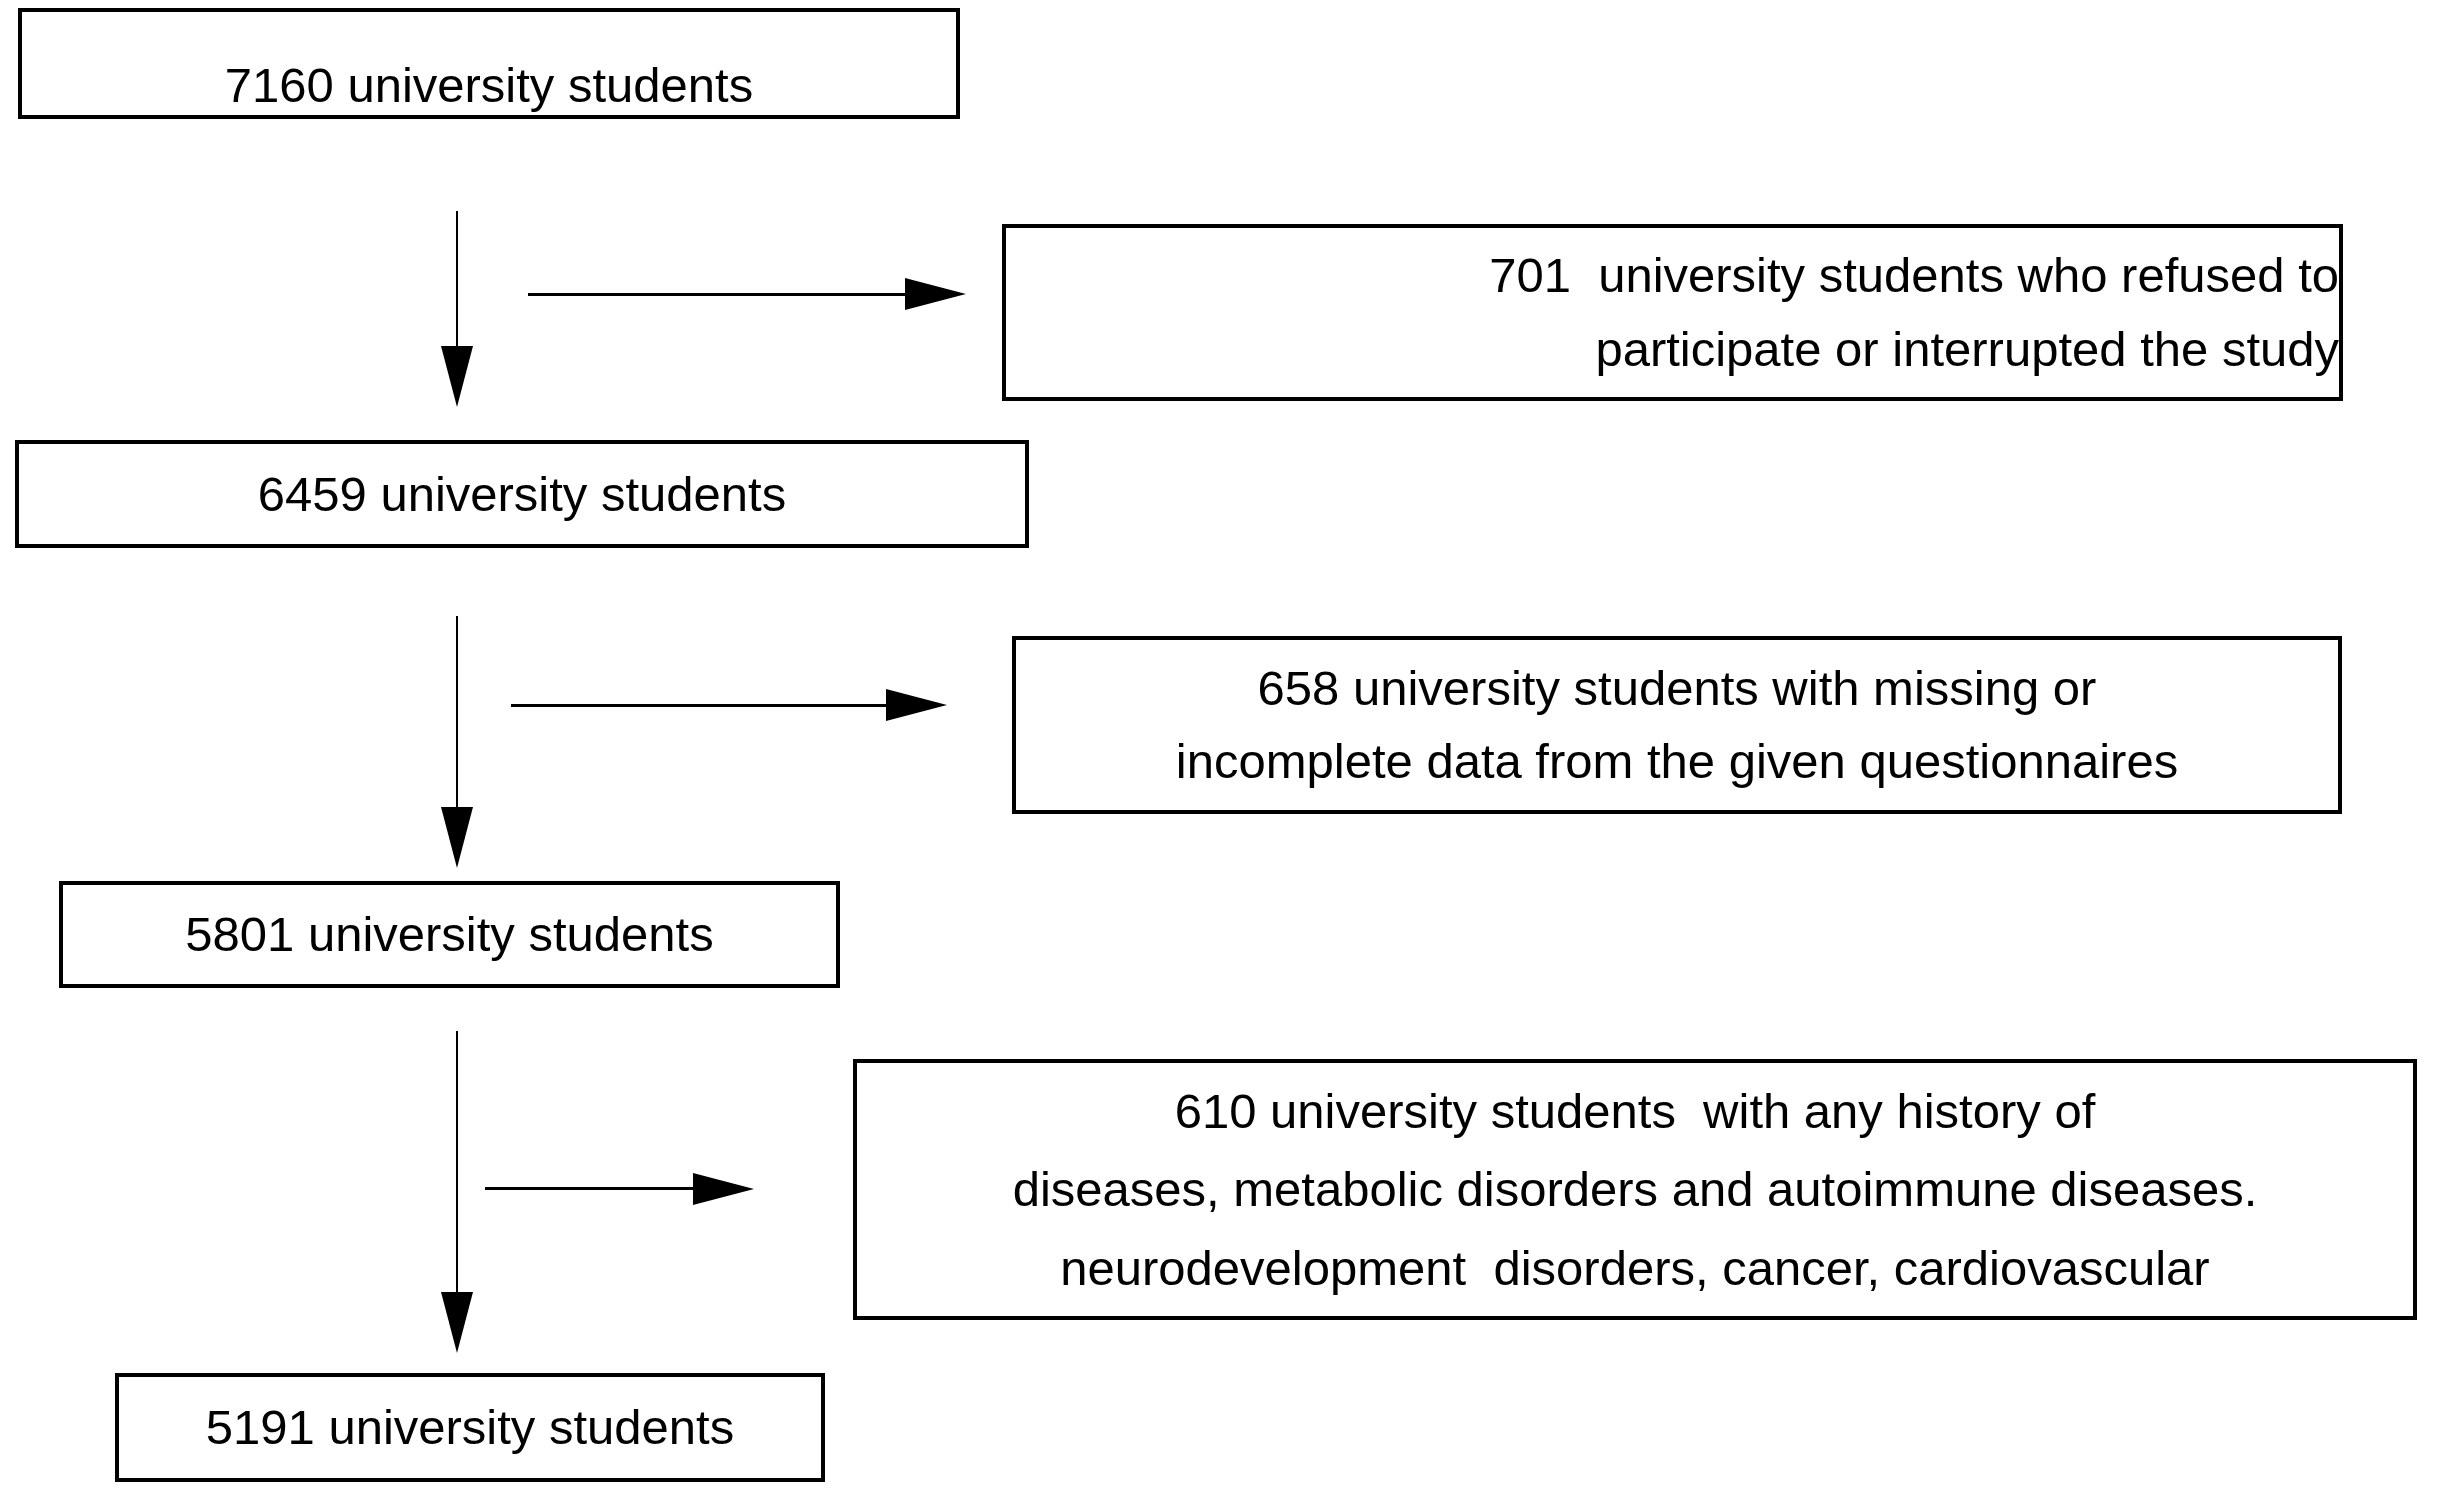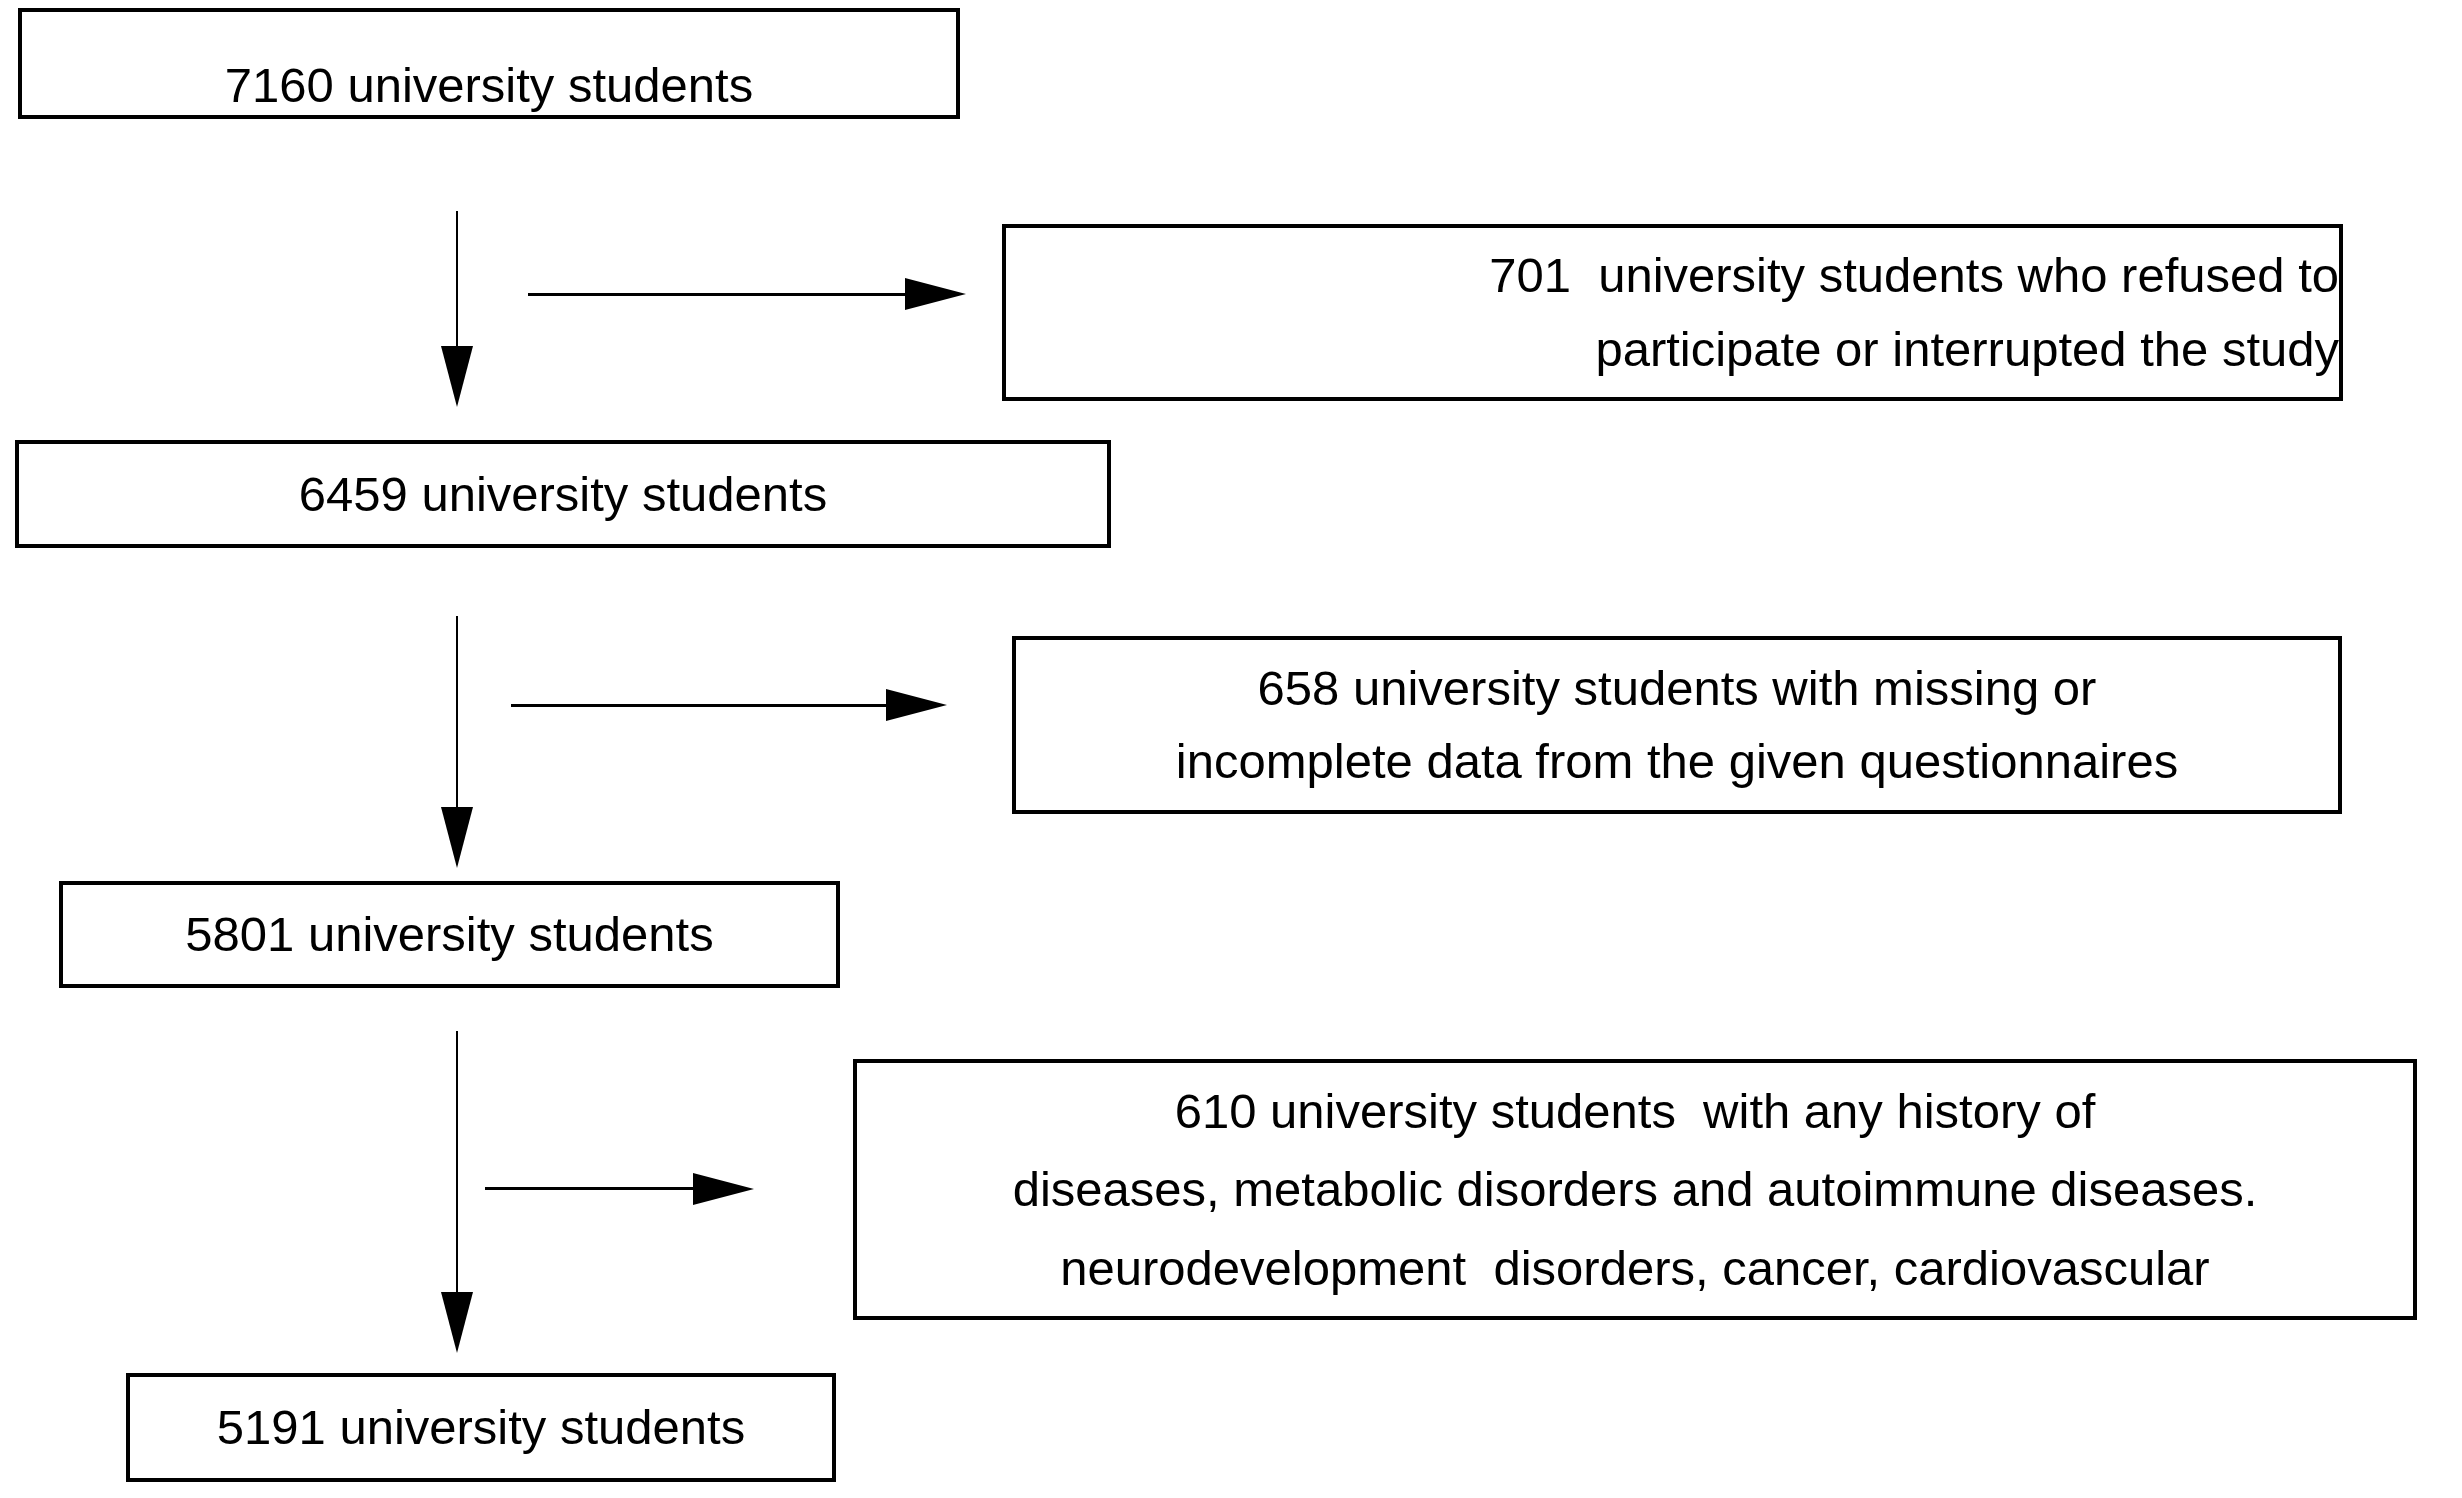--- a/index.html
+++ b/index.html
@@ -23,25 +23,25 @@
     font-size: 49px;
     box-sizing: border-box;
   }
   .box .line { display: block; white-space: pre-wrap; }
   .single { line-height: 1.2; }
   .multi2 { line-height: 1.5; }
   .multi3 { line-height: 1.6; }
 
   #b1 { left: 18px;   top: 8px;   width: 942px; height: 111px; justify-content: flex-end; }
   #b2 { left: 1002px; top: 224px;  width: 1341px; height: 177px; align-items: flex-end; }
-  #b3 { left: 15px;   top: 440px;  width: 1096px; height: 108px; }
+  #b3 { left: 15px;   top: 440px;  width: 1014px; height: 108px; }
   #b4 { left: 1012px; top: 636px; width: 1330px; height: 178px; }
   #b5 { left: 59px;   top: 881px; width: 781px; height: 107px; }
   #b6 { left: 853px; top: 1059px; width: 1564px; height: 261px; }
-  #b7 { left: 115px;  top: 1373px; width: 710px; height: 109px; margin-left: 11px; }
+  #b7 { left: 115px;  top: 1373px; width: 710px; height: 109px; }
 
   .vline { position: absolute; width: 2.4px;  background: #000000; }
   .hline { position: absolute; height: 3px; background: #000000; }
   .head-down {
     position: absolute; width: 0; height: 0;
     border-left: 16.4px solid transparent;
     border-right: 16.4px solid transparent;
     border-top: 61px solid #000000;
   }
   .head-right {

